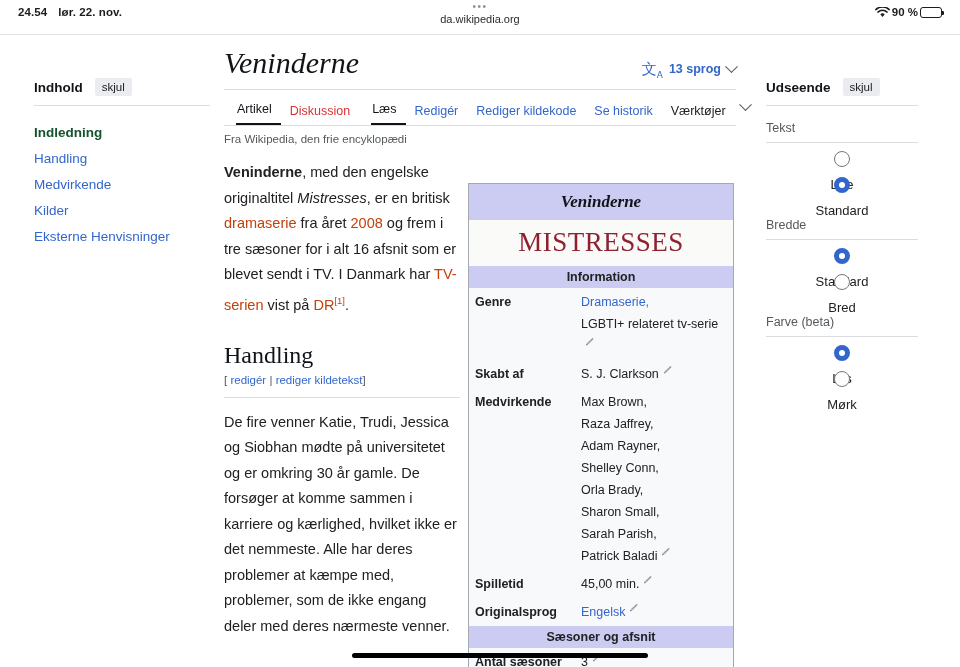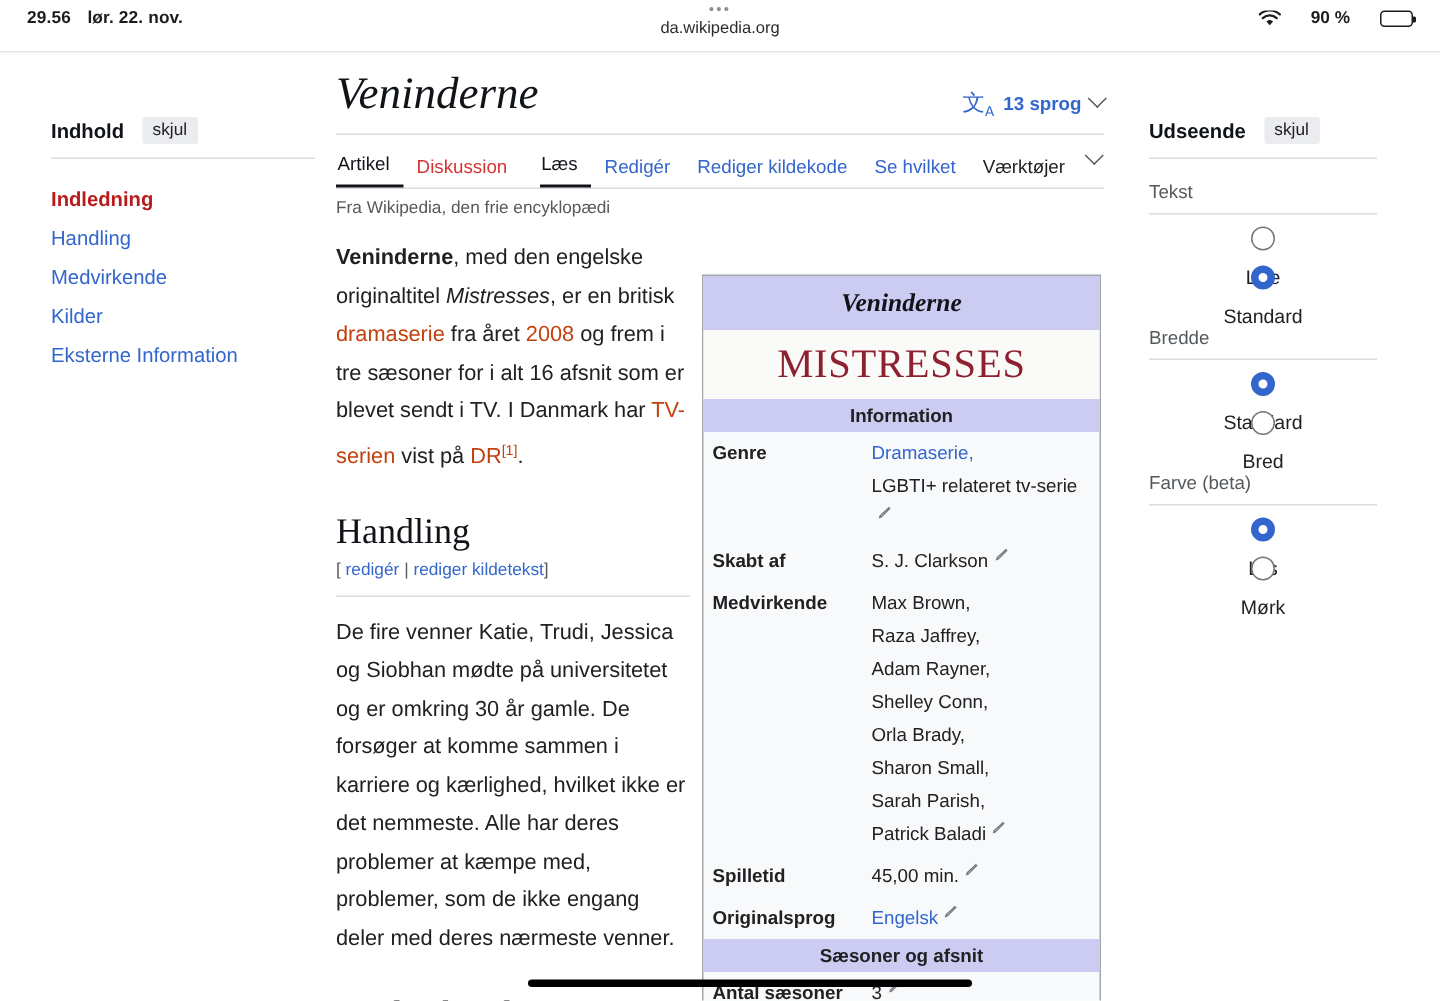--- a/index.html
+++ b/index.html
@@ -16,21 +16,21 @@
     position: absolute; top: 0; left: 0; width: 960px; height: 34px;
     display: flex; align-items: flex-start; justify-content: space-between;
     padding: 6px 18px 0 18px;
   }
   .sb-left { display: flex; gap: 11px; align-items: baseline;
     font-size: 11.5px; font-weight: bold; color: #1c1c1e; letter-spacing: .1px; }
   .sb-center { position: absolute; left: 0; width: 960px; top: 2px;
     display: flex; flex-direction: column; align-items: center; pointer-events: none; }
   .sb-dots { font-size: 10px; color: #8e8e93; line-height: 9px; letter-spacing: 1.5px; }
   .sb-url { font-size: 11px; color: #2b2b2e; margin-top: 2px; }
-  .sb-right { display: flex; align-items: center; gap: 20px;
+  .sb-right { display: flex; align-items: center; gap: 2px;
     font-size: 11.5px; font-weight: bold; color: #1c1c1e; }
   .wifi-icon { width: 15px; height: 11px; position: relative; display:inline-block; }
   .wifi-icon svg { position: absolute; top: 0; left: 0; }
   .batt { width: 22px; height: 11px; border: 1.2px solid #1c1c1e; border-radius: 3px;
     position: relative; padding: 1.2px; }
   .batt::after { content: ""; position: absolute; right: -3px; top: 3.4px;
     width: 1.8px; height: 4px; background: #1c1c1e; border-radius: 0 1px 1px 0; }
   .batt-fill { height: 100%; background: #1c1c1e; border-radius: 1.4px; }
 
   .toolbar-sep { position: absolute; top: 34px; left: 0; width: 960px;
@@ -41,21 +41,21 @@
 
   
   .toc { position: absolute; left: 34px; top: 43px; width: 176px; }
   .toc-head { display: flex; align-items: center; gap: 12px; padding-bottom: 9px;
     border-bottom: 1px solid #dcdcde; }
   .toc-title { font-size: 13.5px; font-weight: bold; color: #101418; }
   .btn-hide { font-size: 11.5px; color: #202122; background: #eaecf0;
     border: none; border-radius: 2px; padding: 3px 7px; cursor: pointer; }
   .toc-list { margin-top: 14px; }
   .toc-item { font-size: 13.5px; line-height: 26px; color: #3366cc; cursor: pointer; }
-  .toc-item.active { color: #b91c1c; font-weight: bold; }
+  .toc-item.active { color: #14532d; font-weight: bold; }
 
   
   .article { position: absolute; left: 224px; top: 8px; width: 512px; }
   .art-title { font-family: "Liberation Serif", serif; font-style: italic;
     font-size: 30px; font-weight: normal; color: #101418; line-height: 40px; }
   .title-row { display: flex; align-items: flex-end; justify-content: space-between;
     border-bottom: 1px solid #dcdcde; padding-bottom: 6px; }
   .lang-btn { display: flex; align-items: center; gap: 6px; color: #3366cc;
     font-size: 12.5px; font-weight: bold; cursor: pointer; padding-bottom: 4px; }
   .lang-ico { font-size: 15px; font-weight: normal; position: relative; top: 1px;
@@ -63,21 +63,21 @@
   .lang-ico sub { font-size: 9px; }
   .chev { display: inline-block; width: 9px; height: 9px;
     border-right: 1.5px solid #54595d; border-bottom: 1.5px solid #54595d;
     transform: rotate(45deg) translate(-2px,-2px); }
 
   .tabs { display: flex; align-items: flex-end; gap: 0;
     border-bottom: 1px solid #dcdcde; margin-top: 9px; height: 27px; }
   .tab { font-size: 12.5px; color: #3366cc; cursor: pointer; padding: 0 9px 7px 9px;
     white-space: nowrap; }
   .tab:first-child { padding-left: 1px; }
-  .tab.sel { color: #101418; border-bottom: 2px solid #101418; }
+  .tab.sel { color: #101418; border-bottom: 2px solid #101418; margin-left: 12px; }
   .tab.newlink { color: #d73333; }
   .tabs-right { margin-left: auto; display: flex; align-items: flex-end; }
   .tab.tools { color: #202122; }
   .tab-chev { padding: 0 2px 9px 6px; }
 
   .tagline { font-size: 11.5px; color: #54595d; margin-top: 7px; }
 
   .para { font-size: 14.5px; line-height: 25.5px; color: #202122; margin-top: 15px;
     width: 236px; }
   .para a, .link { color: #c2410c; text-decoration: none; }
@@ -130,21 +130,21 @@
 
   
   .home-ind { position: absolute; left: 352px; top: 653px; width: 296px; height: 5px;
     background: #000; border-radius: 3px; }
 </style>
 </head>
 <body>
 
 <div class="statusbar">
   <div class="sb-left">
-    <span>29.56</span>
+    <span>24.54</span>
     <span>lør. 22. nov.</span>
   </div>
   <div class="sb-center">
     <span class="sb-dots">•••</span>
     <span class="sb-url">da.wikipedia.org</span>
   </div>
   <div class="sb-right">
     <span class="wifi-icon">
       <svg width="15" height="11" viewBox="0 0 15 11">
         <path d="M7.5 9.9 L5.3 7.3 A3.4 3.4 0 0 1 9.7 7.3 Z" fill="#1c1c1e"></path>
@@ -165,21 +165,21 @@
   <div class="toc">
     <div class="toc-head">
       <span class="toc-title">Indhold</span>
       <button class="btn-hide">skjul</button>
     </div>
     <div class="toc-list">
       <div class="toc-item active">Indledning</div>
       <div class="toc-item">Handling</div>
       <div class="toc-item">Medvirkende</div>
       <div class="toc-item">Kilder</div>
-      <div class="toc-item">Eksterne Information</div>
+      <div class="toc-item">Eksterne Henvisninger</div>
     </div>
   </div>
 
   <div class="article">
 
     <div class="title-row">
       <h1 class="art-title">Veninderne</h1>
       <div class="lang-btn">
         <span class="lang-ico">文<sub>A</sub></span>
         <span>13 sprog</span>
@@ -187,21 +187,21 @@
       </div>
     </div>
 
     <div class="tabs">
       <div class="tab sel">Artikel</div>
       <div class="tab newlink">Diskussion</div>
       <div class="tabs-right">
         <div class="tab sel">Læs</div>
         <div class="tab">Redigér</div>
         <div class="tab">Rediger kildekode</div>
-        <div class="tab">Se hvilket</div>
+        <div class="tab">Se historik</div>
         <div class="tab tools">Værktøjer</div>
         <div class="tab-chev"><span class="chev"></span></div>
       </div>
     </div>
 
     <div class="tagline">Fra Wikipedia, den frie encyklopædi</div>
 
     <p class="para"><b>Veninderne</b><span>, med den engelske originaltitel </span><i>Mistresses</i><span>, er en britisk </span><span class="link">dramaserie</span><span> fra året </span><span class="link">2008</span><span> og frem i tre sæsoner for i alt 16 afsnit som er blevet sendt i TV. I Danmark har </span><span class="link">TV-serien</span><span> vist på </span><span class="link">DR</span><sup class="link">[1]</sup><span>.</span></p>
 
     <div class="sec">

